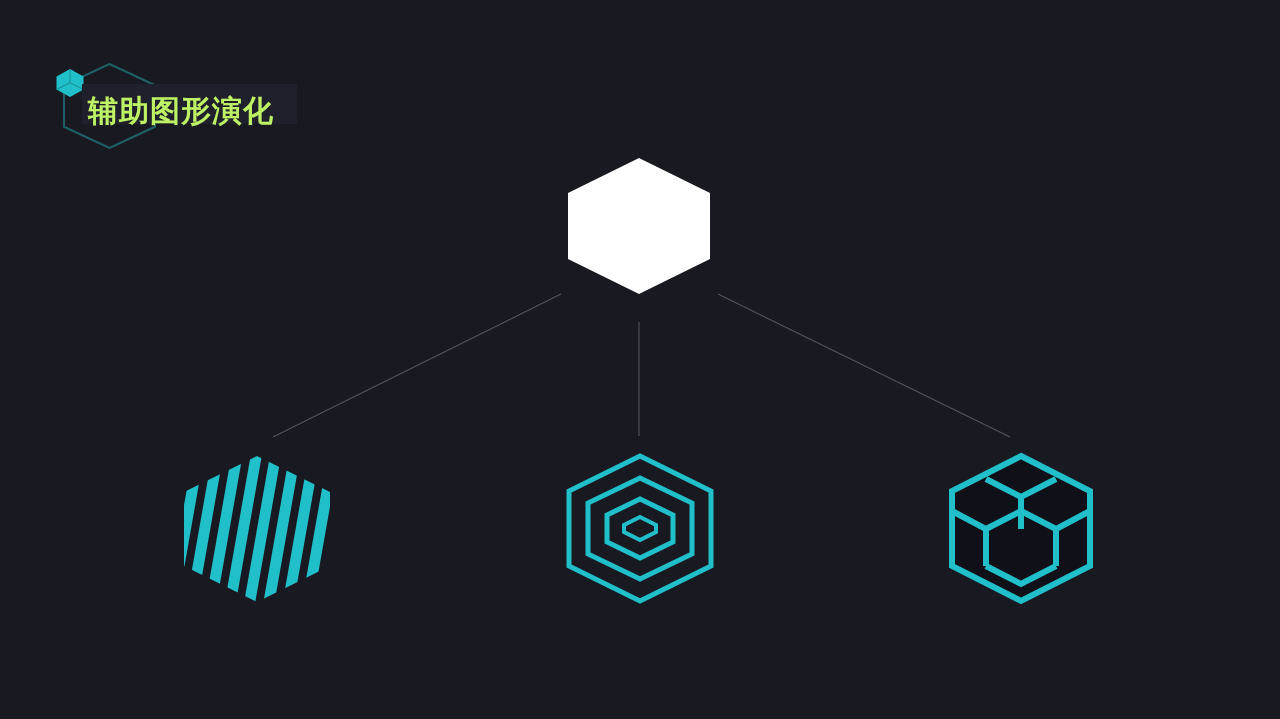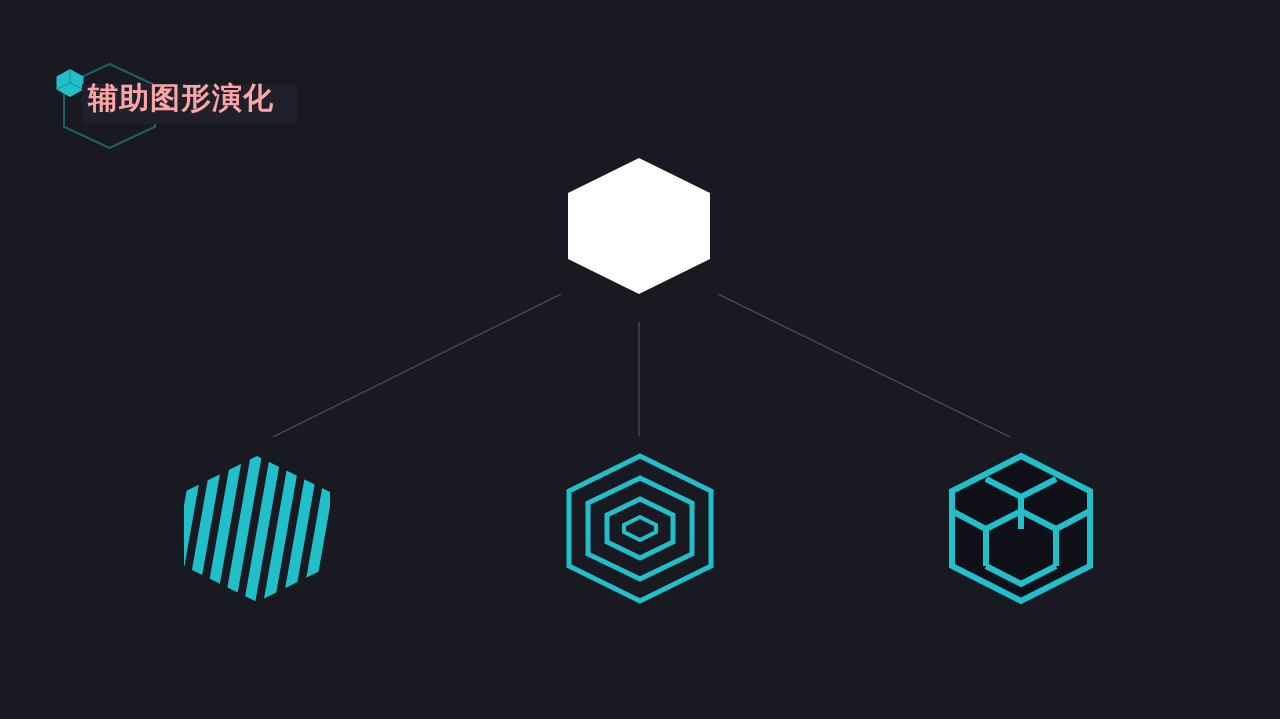--- a/index.html
+++ b/index.html
@@ -42,25 +42,25 @@
     position: absolute;
     left: 27px;
     top: 26px;
     width: 215px;
     height: 40px;
     background: #20202c;
   }
   #title-text {
     position: absolute;
     left: 33px;
-    top: 19px;
+    top: 32px;
     font-size: 30px;
     font-weight: bold;
     letter-spacing: 1px;
-    color: #fca5a5;
+    color: #bef264;
     line-height: 42px;
     white-space: nowrap;
   }
 
   
   #connectors {
     position: absolute;
     left: 0;
     top: 0;
     width: 1280px;

